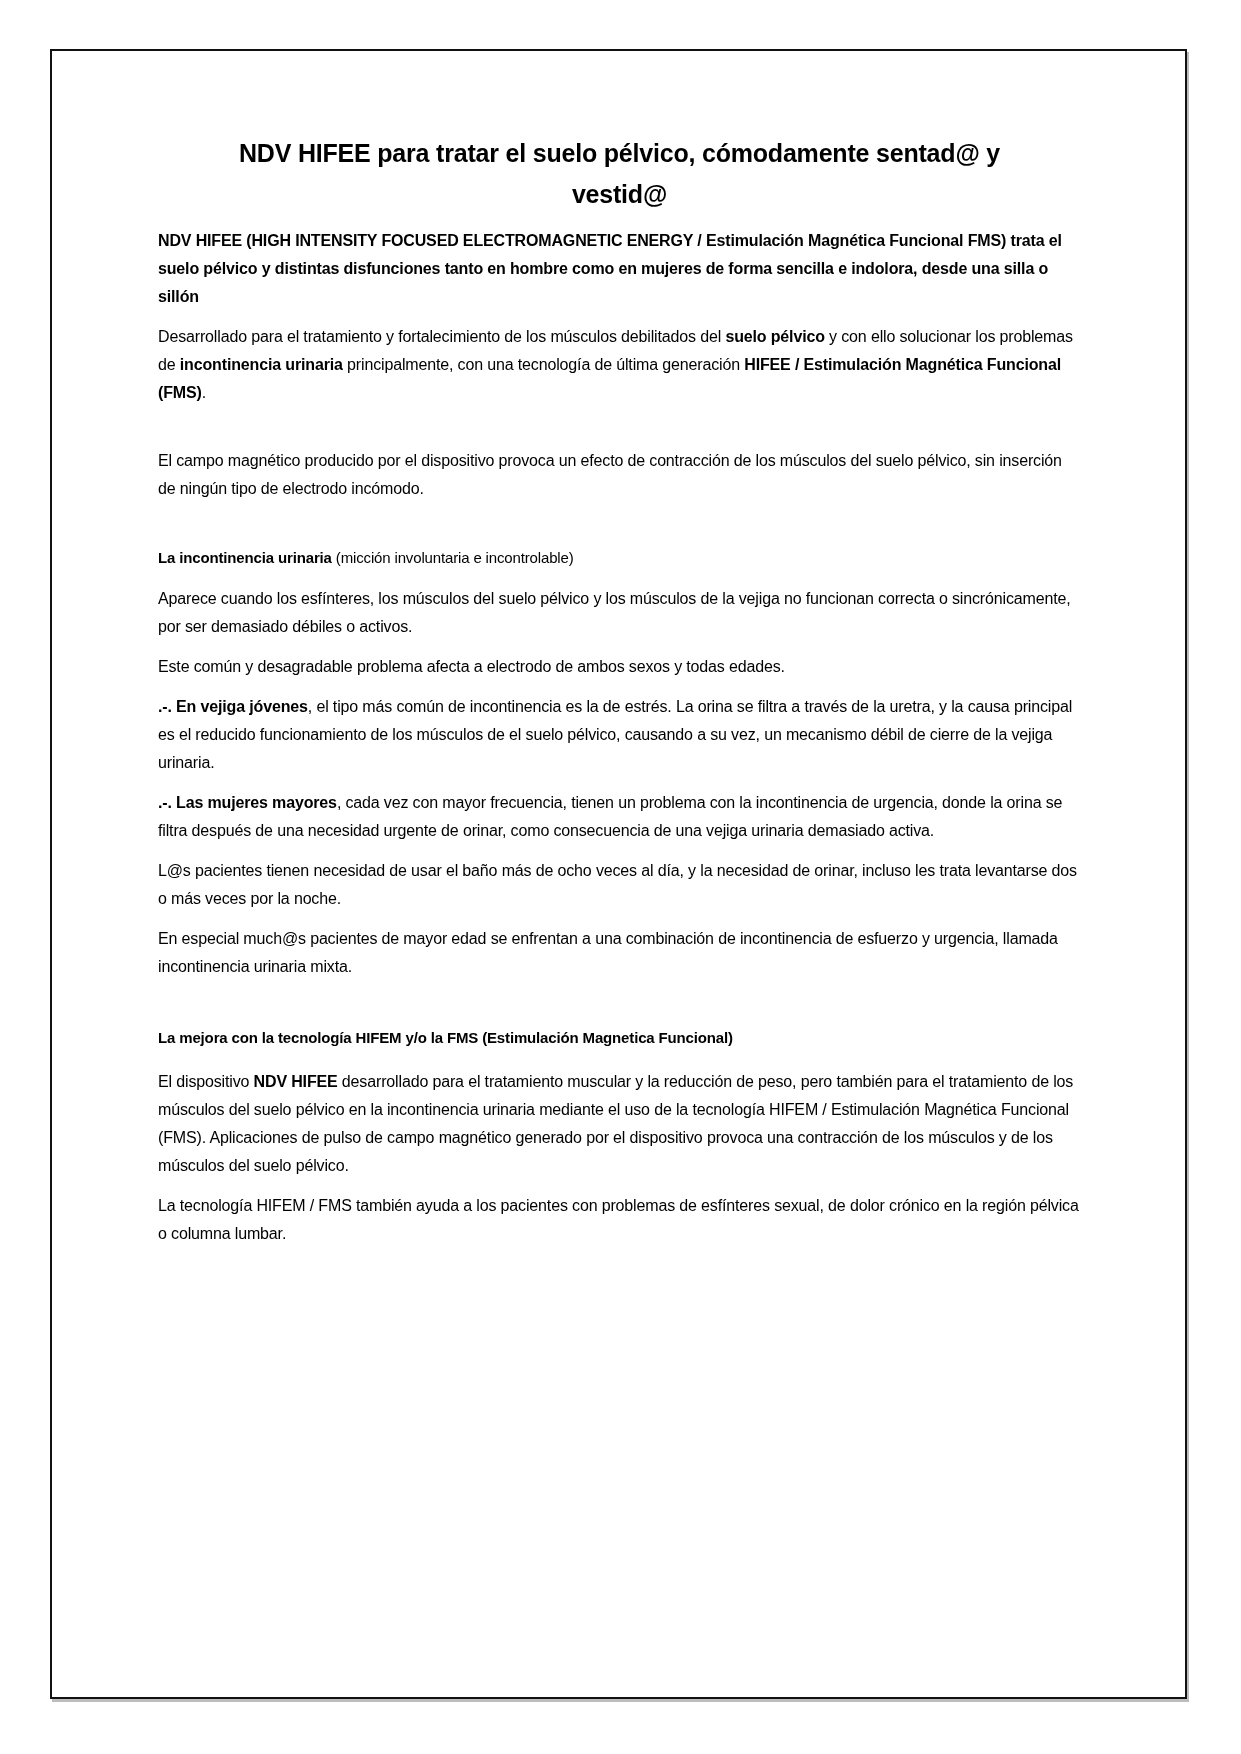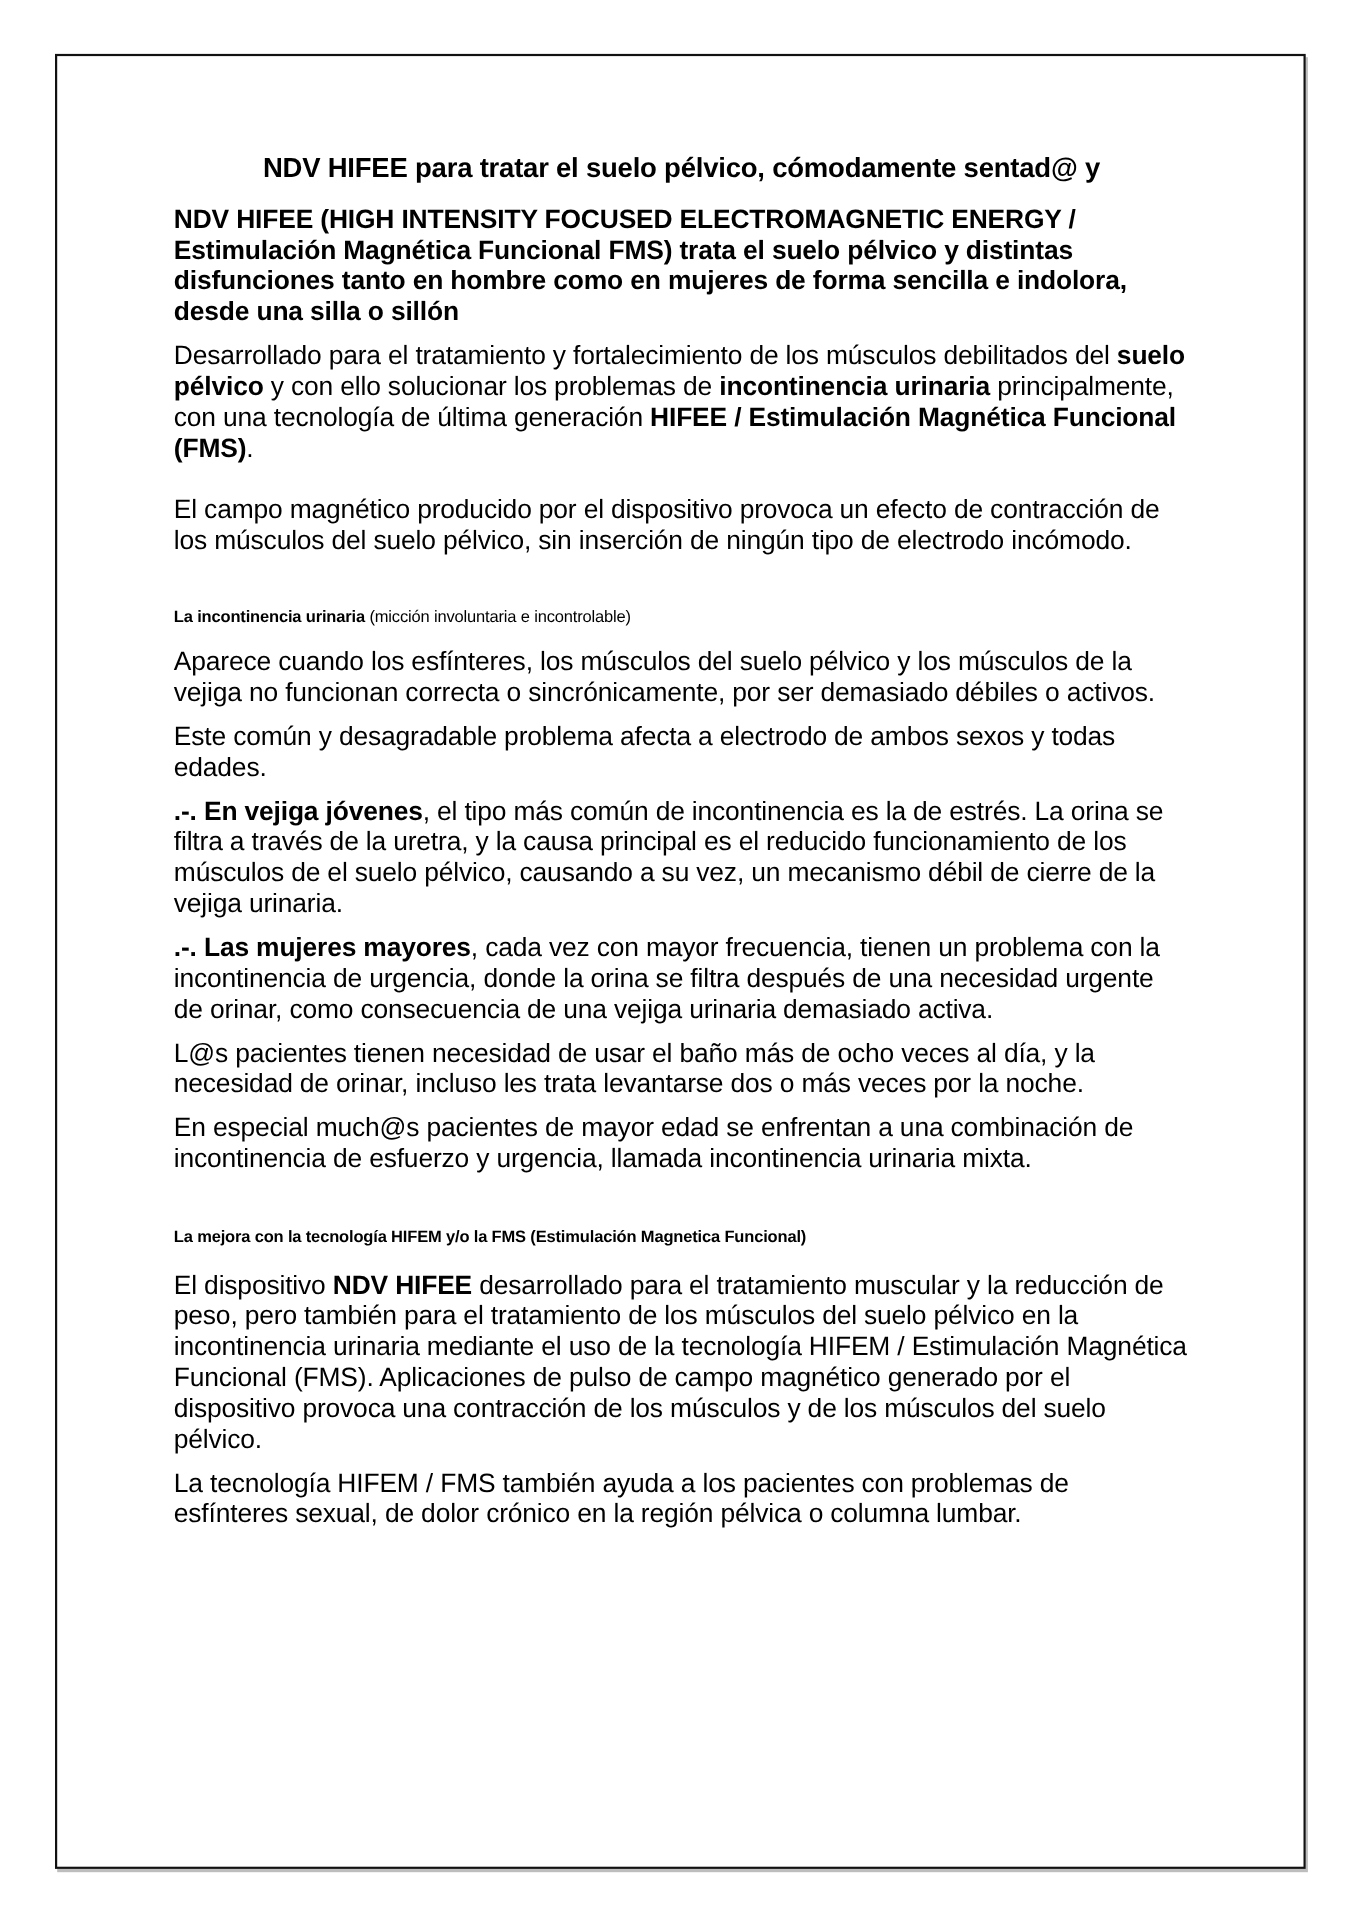--- a/index.html
+++ b/index.html
@@ -28,46 +28,47 @@
   }
   .title {
     font-size: 25px;
     line-height: 41px;
     font-weight: 700;
     text-align: center;
     margin: 0 0 12px 0;
     letter-spacing: -0.2px;
   }
   p.para {
-    font-size: 24px;
+    font-size: 16px;
     line-height: 28px;
     margin: 0 0 12px 0;
     letter-spacing: -0.15px;
   }
-  p.para.blank-before { margin-top: 28px; }
+  p.para.blank-before { margin-top: 40px; }
   .b { font-weight: 700; }
   .sec-heading {
     font-size: 15px;
     line-height: 30px;
     font-weight: 400;
     letter-spacing: -0.15px;
     margin: 0 0 12px 0;
   }
   .sec-heading.h-incont { margin-top: 40px; }
   .sec-heading.h-mejora { margin-top: 42px; margin-bottom: 15px; }
 </style>
 </head>
 <body>
 
 <div class="page">
   <div class="frame">
     <div class="content">
 
       <div class="title">
         <div>NDV HIFEE para tratar el suelo pélvico, cómodamente sentad@ y</div>
+        <div>vestid@</div>
       </div>
 
       <p class="para"><span class="b">NDV HIFEE (HIGH INTENSITY FOCUSED ELECTROMAGNETIC ENERGY / Estimulación Magnética Funcional FMS) trata el suelo pélvico y distintas disfunciones tanto en hombre como en mujeres de forma sencilla e indolora, desde una silla o sillón</span></p>
 
       <p class="para"><span>Desarrollado para el tratamiento y fortalecimiento de los músculos debilitados del </span><span class="b">suelo pélvico</span><span> y con ello solucionar los problemas de </span><span class="b">incontinencia urinaria</span><span> principalmente, con una tecnología de última generación </span><span class="b">HIFEE / Estimulación Magnética Funcional (FMS)</span><span>.</span></p>
 
       <p class="para blank-before"><span>El campo magnético producido por el dispositivo provoca un efecto de contracción de los músculos del suelo pélvico, sin inserción de ningún tipo de electrodo incómodo.</span></p>
 
       <div class="sec-heading h-incont"><span class="b">La incontinencia urinaria</span><span> (micción involuntaria e incontrolable)</span></div>
 

